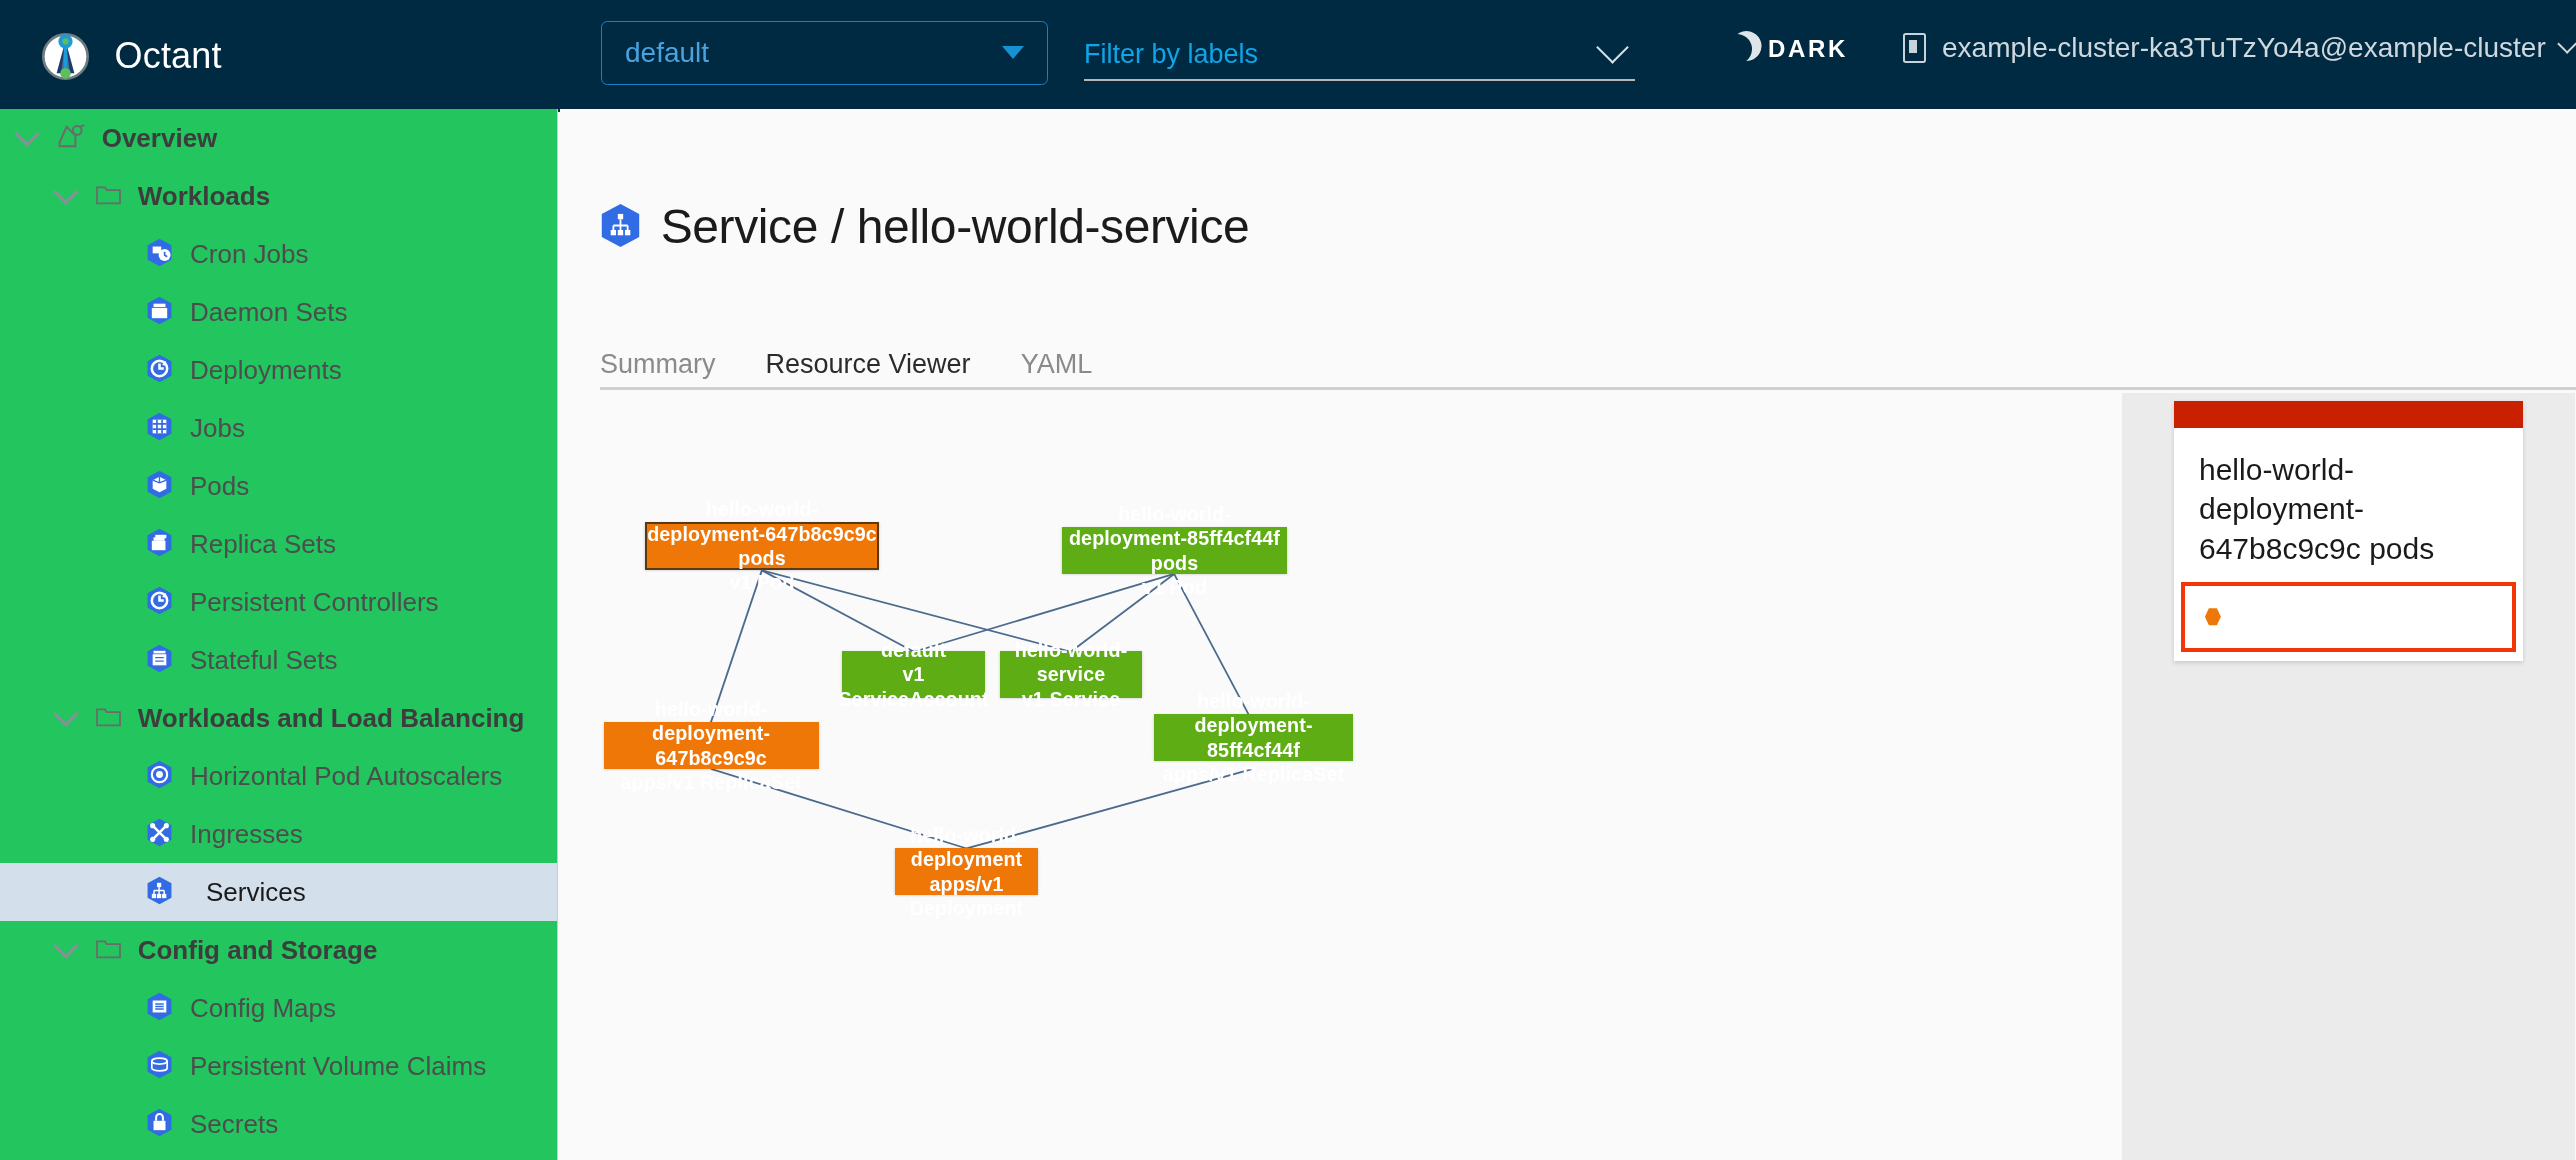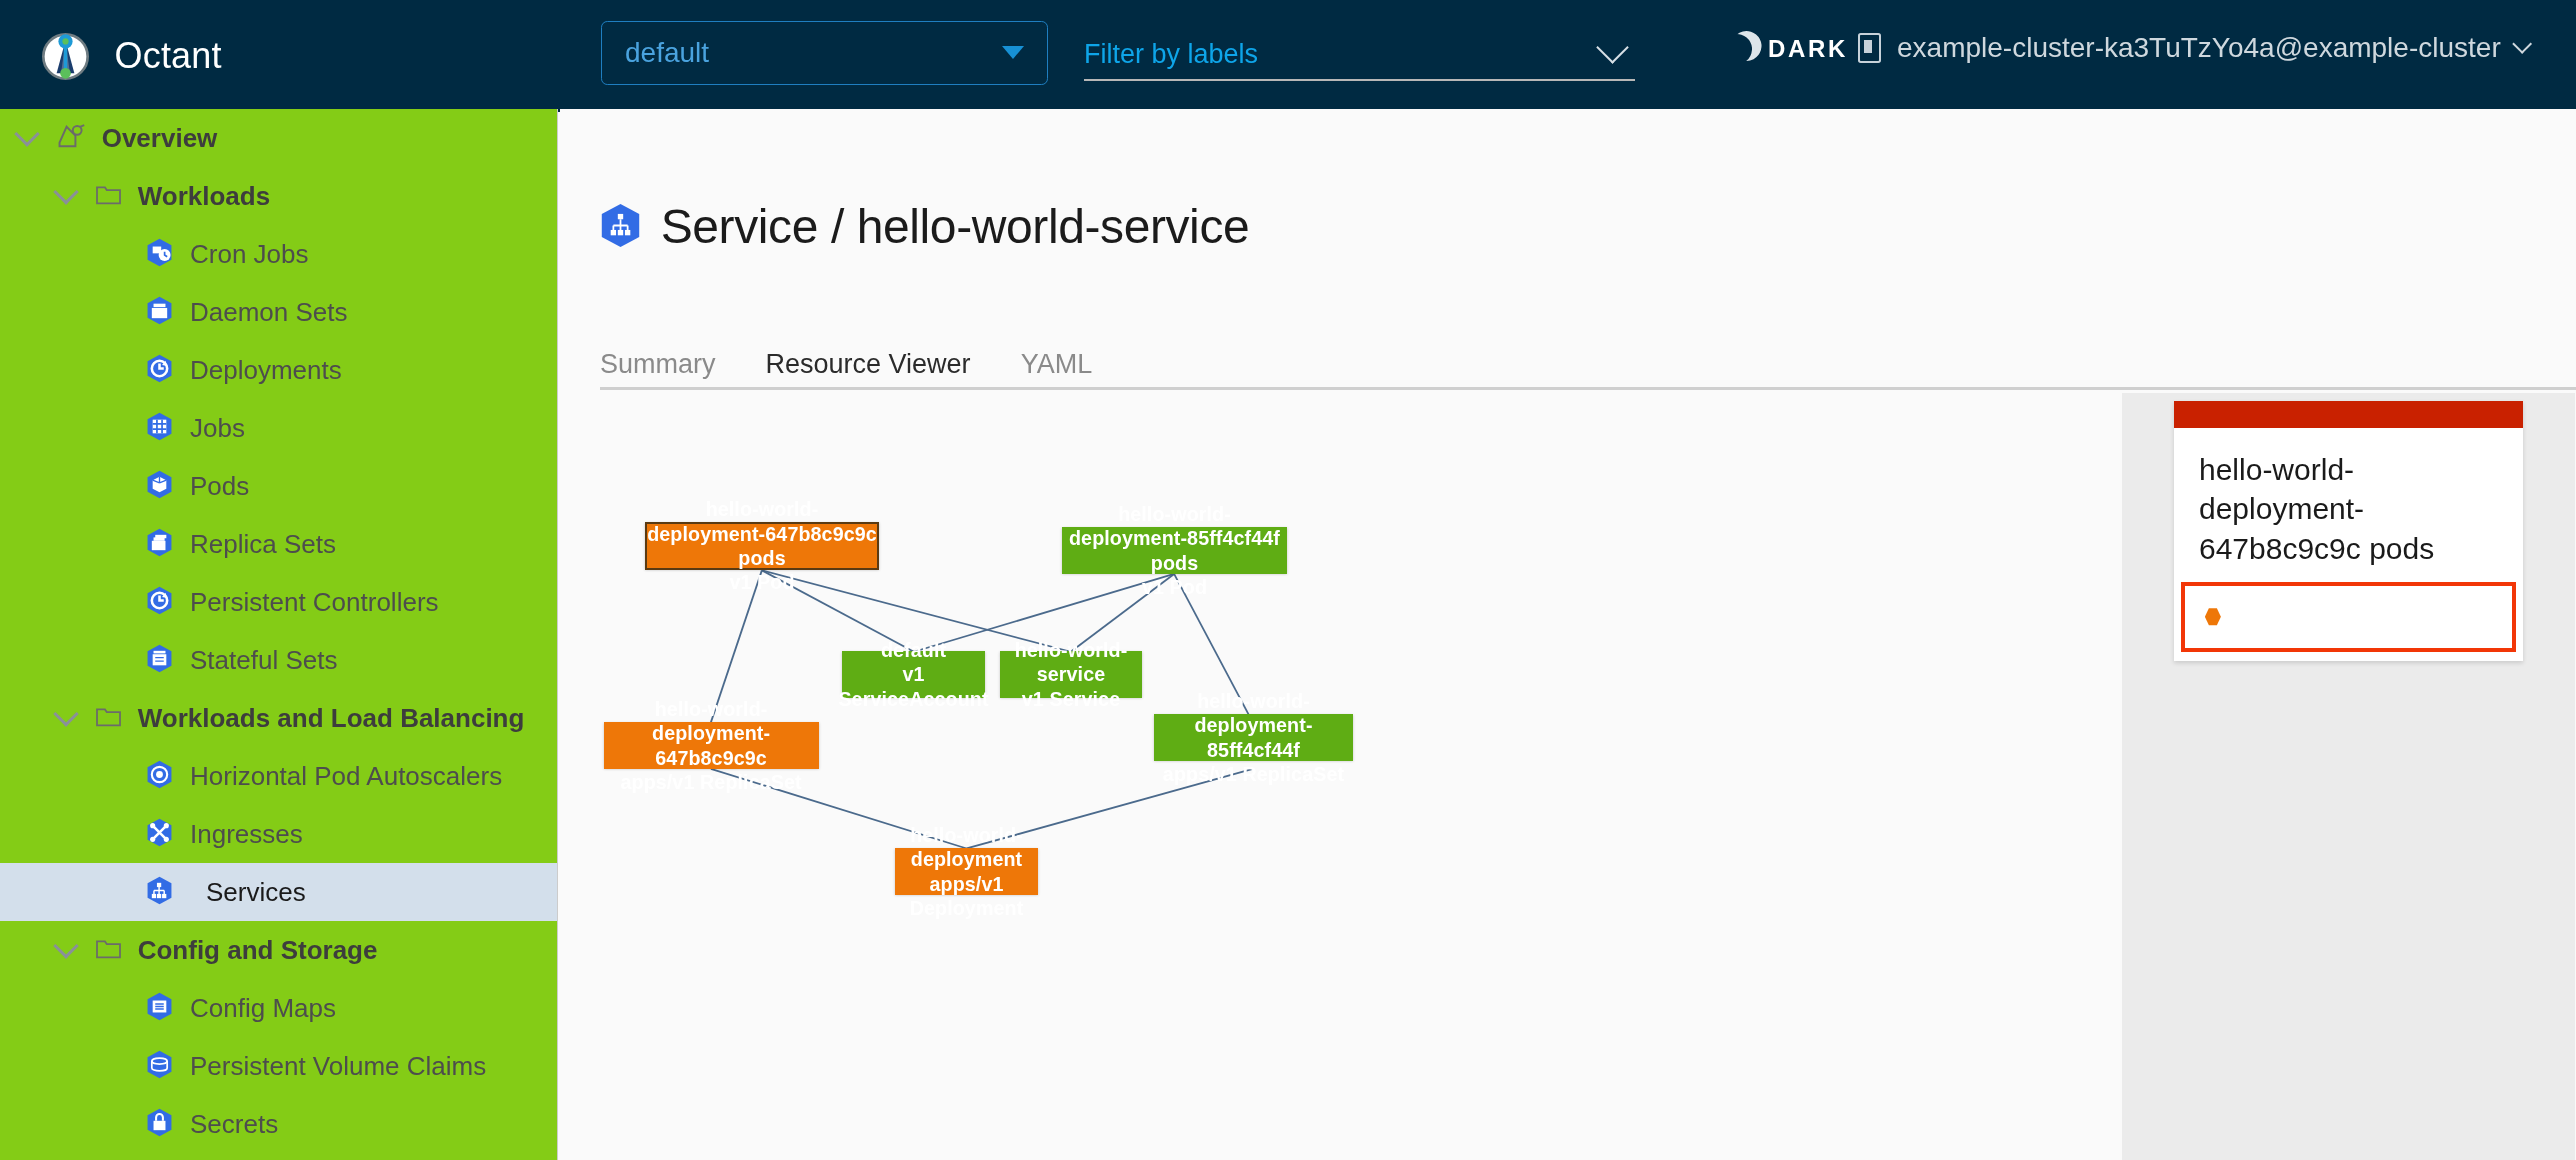--- a/index.html
+++ b/index.html
@@ -47,39 +47,39 @@
   #theme-toggle .moon {
     width: 30px; height: 30px; border-radius: 50%;
     box-shadow: 9.8px 1.8px 0 0 #dde5ea; margin-right: 16px;
     transform: rotate(-28deg);
   }
   #theme-toggle .tt-label {
     color: #ffffff; font-size: 24px; font-weight: bold; letter-spacing: 2.7px;
   }
 
   #cluster-sel {
-    position: absolute; left: 1858px; top: 32px; display: flex; align-items: center; cursor: pointer;
+    position: absolute; left: 1903px; top: 32px; display: flex; align-items: center; cursor: pointer;
   }
   #cluster-sel .cl-icon {
     width: 23px; height: 30px; border: 2.7px solid #c7d2da; border-radius: 2.7px;
     margin-right: 16px; position: relative;
   }
   #cluster-sel .cl-icon:after {
     content:""; position:absolute; left:3.6px; top:4.5px; width:8px; height:13.4px; background:#c7d2da;
   }
   #cluster-sel .cl-text { color: #cfd8de; font-size: 28px; }
   #cluster-sel .cl-caret {
     width: 14.3px; height: 14.3px; border-right: 2.7px solid #cfd8de; border-bottom: 2.7px solid #cfd8de;
     transform: rotate(45deg); margin-left: 14.3px; margin-bottom: 7.2px;
   }
 
   
   #sidebar {
     position: absolute; left: 0; top: 109px; width: 558px; height: 1051px;
-    background: #84cc16; border-right: 1.8px solid #cccccc; overflow: hidden;
+    background: #22c55e; border-right: 1.8px solid #cccccc; overflow: hidden;
   }
   .nav-row {
     position: relative; display: flex; align-items: center; height: 58px; cursor: pointer;
   }
   .nav-row.selected { background: #d3dfeb; gap: 16px; }
   .nav-chev {
     width: 18px; height: 18px; border-right: 3.6px solid #8a9099; border-bottom: 3.6px solid #8a9099;
     transform: rotate(45deg); flex: none; margin-top: -7.2px;
   }
   .nav-label { font-size: 26px; color: #4d4d4d; white-space: nowrap; }

